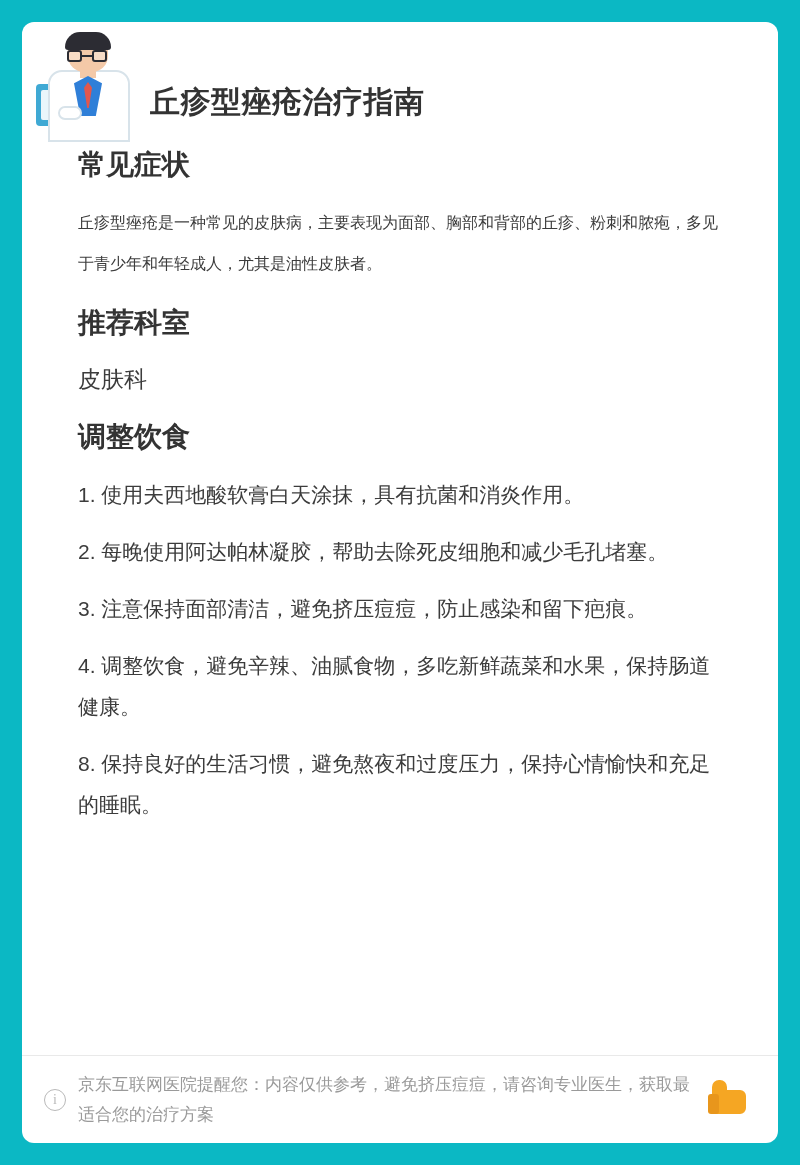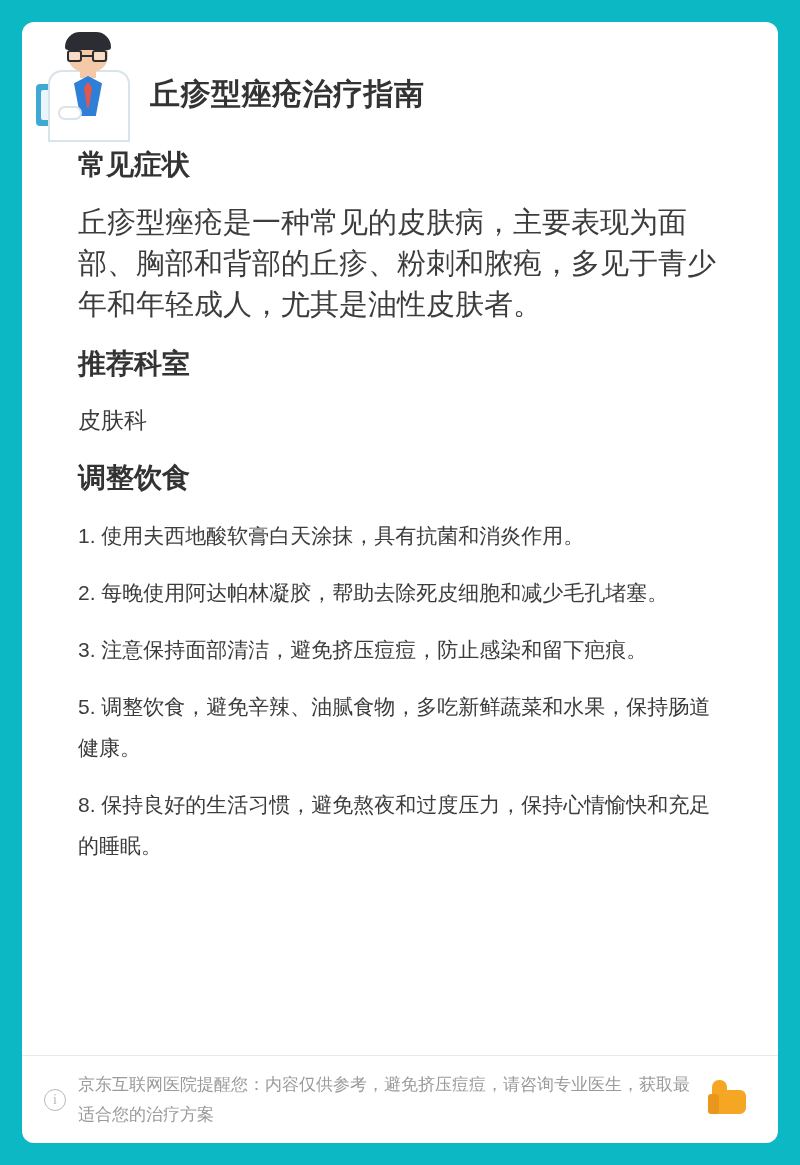--- a/index.html
+++ b/index.html
@@ -109,21 +109,21 @@
     left: 28px; top: 74px;
     width: 24px; height: 14px;
     background: #ffffff;
     border: 2px solid #d8e3ea;
     border-radius: 8px;
   }
 
   .title {
     position: absolute;
     left: 128px;
-    top: 52px;
+    top: 60px;
     font-size: 30px;
     font-weight: bold;
     color: #333333;
     letter-spacing: 0.5px;
   }
 
   .content {
     position: absolute;
     left: 0;
     top: 118px;
@@ -131,21 +131,21 @@
     padding: 0 56px 0 56px;
   }
   h2.section {
     font-size: 28px;
     font-weight: bold;
     color: #333333;
     margin: 20px 0 18px 0;
   }
   h2.section.first { margin-top: 6px; }
   p.para {
-    font-size: 29px;
+    font-size: 16px;
     line-height: 41px;
     color: #3c3c3c;
     margin-bottom: 14px;
   }
   p.dept {
     font-size: 23px;
     line-height: 38px;
     color: #3c3c3c;
     margin-bottom: 4px;
   }
@@ -246,21 +246,21 @@
       <p class="para">丘疹型痤疮是一种常见的皮肤病，主要表现为面部、胸部和背部的丘疹、粉刺和脓疱，多见于青少年和年轻成人，尤其是油性皮肤者。</p>
 
       <h2 class="section">推荐科室</h2>
       <p class="dept">皮肤科</p>
 
       <h2 class="section">调整饮食</h2>
       <ol class="steps">
         <li>1. 使用夫西地酸软膏白天涂抹，具有抗菌和消炎作用。</li>
         <li>2. 每晚使用阿达帕林凝胶，帮助去除死皮细胞和减少毛孔堵塞。</li>
         <li>3. 注意保持面部清洁，避免挤压痘痘，防止感染和留下疤痕。</li>
-        <li>5. 调整饮食，避免辛辣、油腻食物，多吃新鲜蔬菜和水果，保持肠道健康。</li>
+        <li>4. 调整饮食，避免辛辣、油腻食物，多吃新鲜蔬菜和水果，保持肠道健康。</li>
         <li>8. 保持良好的生活习惯，避免熬夜和过度压力，保持心情愉快和充足的睡眠。</li>
       </ol>
     </div>
 
     <div class="footer">
       <div class="info-icon">i</div>
       <div class="footer-text">京东互联网医院提醒您：内容仅供参考，避免挤压痘痘，请咨询专业医生，获取最适合您的治疗方案</div>
       <div class="thumb">
         <div class="up"></div>
         <div class="hand"></div>

